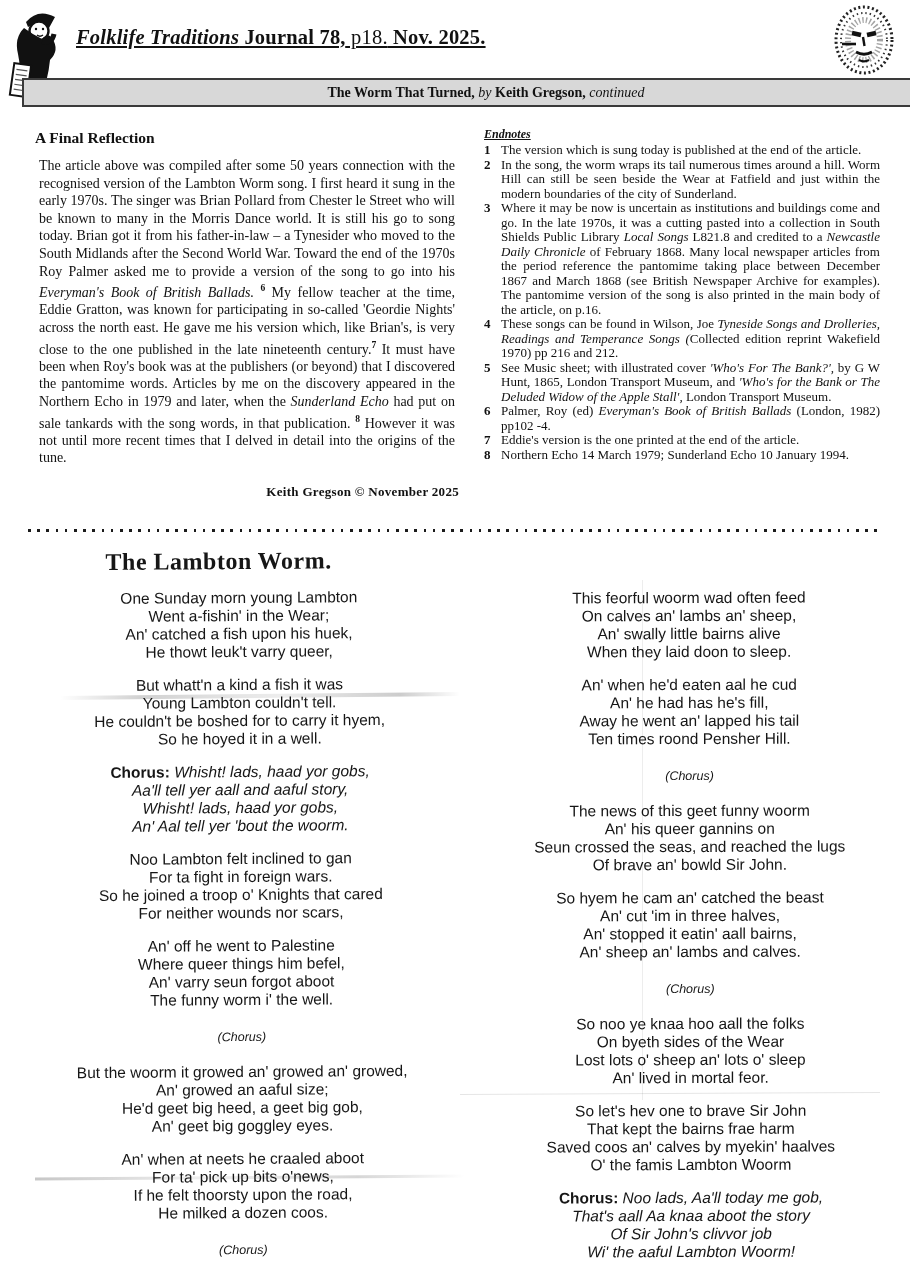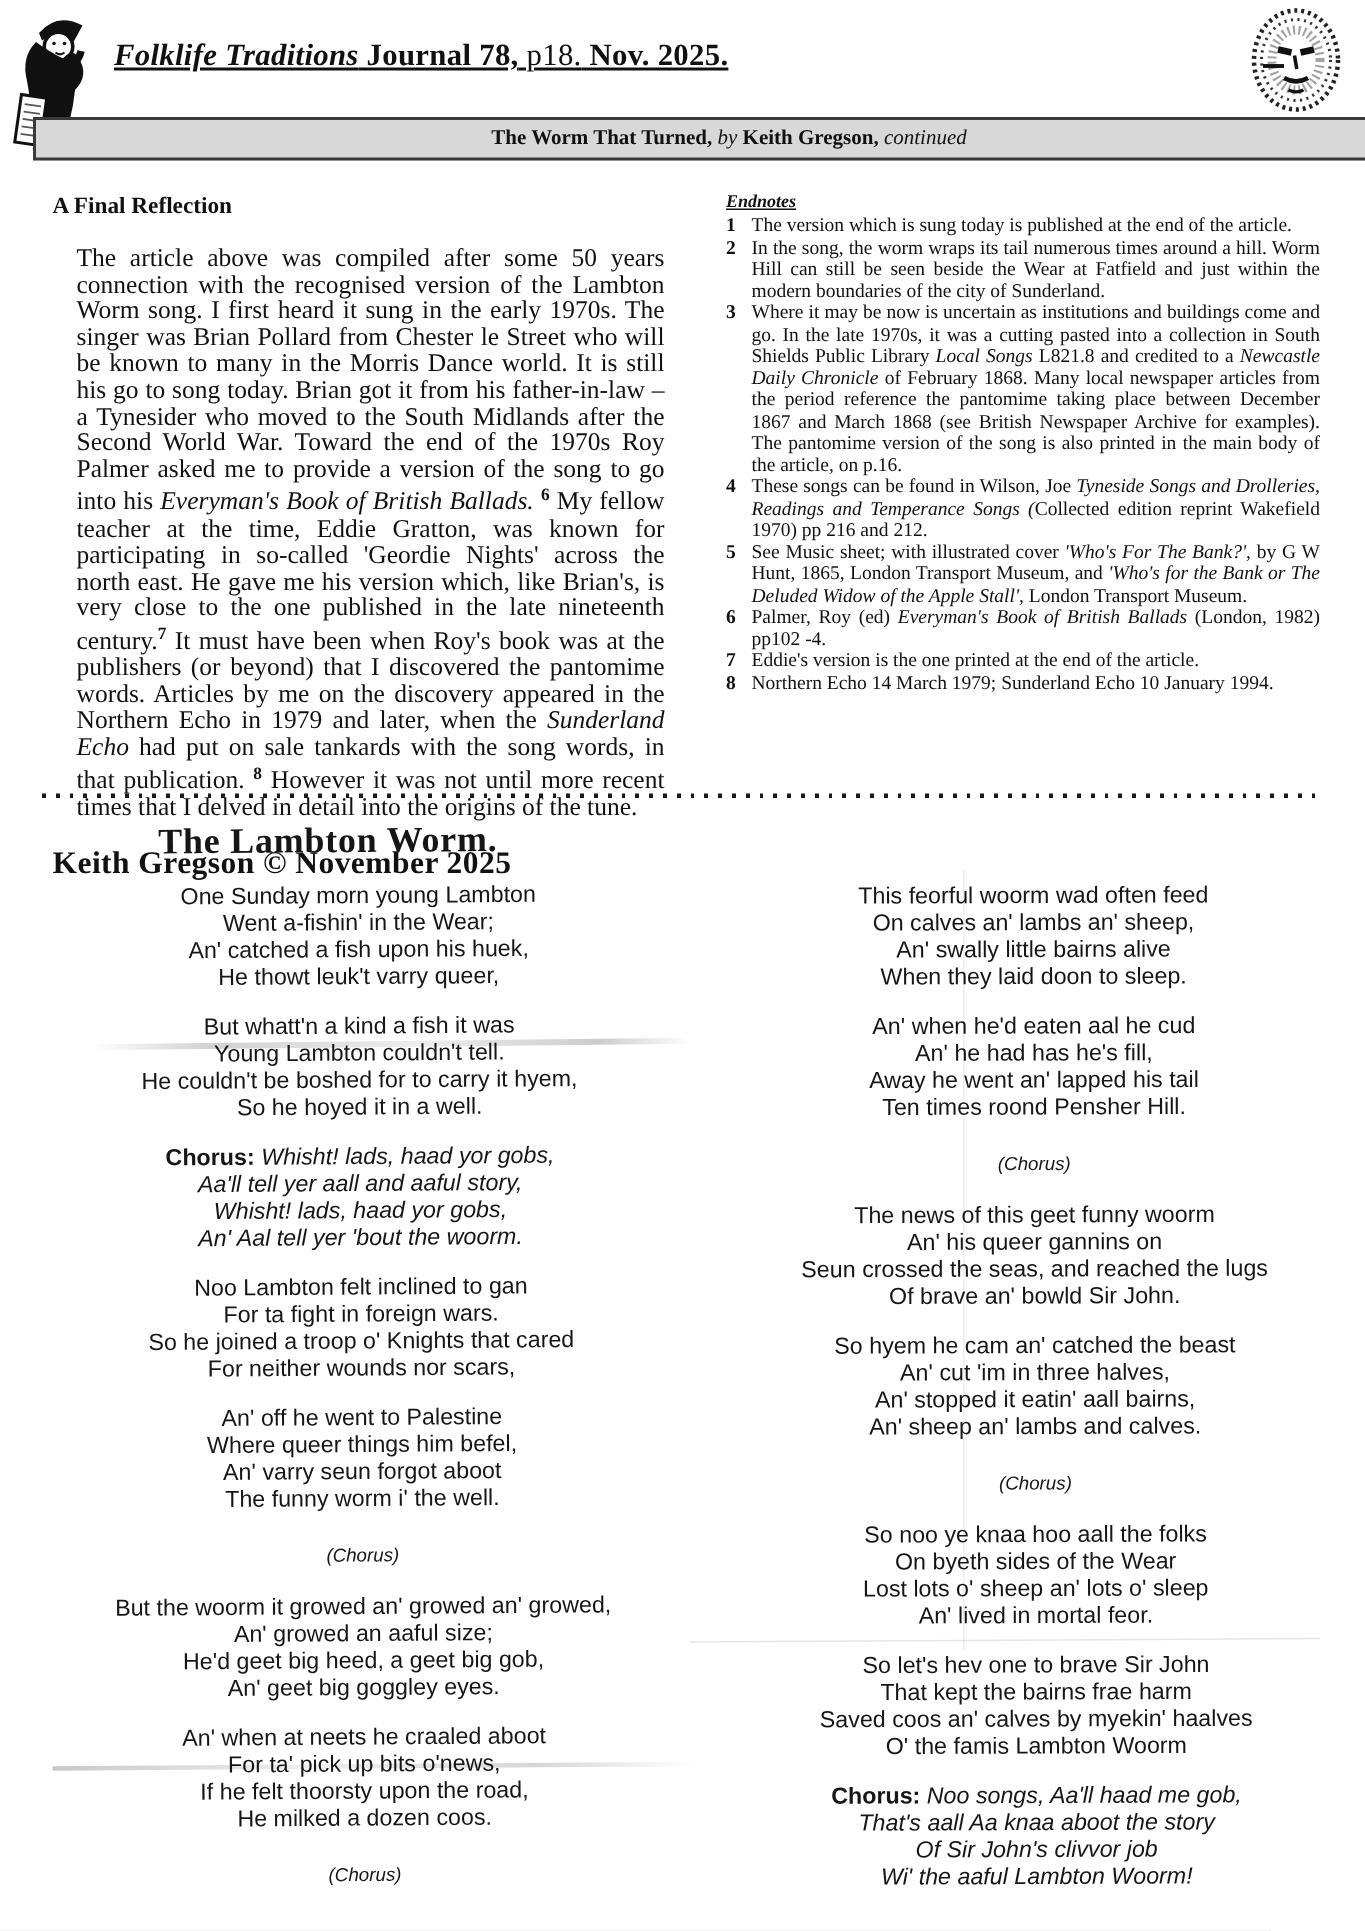--- a/index.html
+++ b/index.html
@@ -15,22 +15,22 @@
   .header-title{position:absolute;left:76px;top:26px;font-size:20.5px;letter-spacing:.2px;white-space:nowrap;text-decoration:underline;}
   .stamp{position:absolute;left:832px;top:4px;}
   .title-bar{position:absolute;left:22px;top:78px;width:848px;height:25px;
              background:var(--title_bar_bg,#d8d8d8);border:2.5px solid var(--title_bar_border,#3a3a3a);
              display:flex;align-items:center;justify-content:center;font-size:14px;padding-left:38px;}
   
   .main-cols{position:absolute;top:127px;left:35px;width:845px;display:flex;gap:25px;}
   .col-left{flex:0 0 424px;}
   .col-right{flex:1;min-width:0;}
   .section-heading{font-size:15.5px;font-weight:bold;margin:2px 0 10px 0;}
-  .article-body{font-size:17px;line-height:17.6px;text-align:justify;margin:16px;}
-  .signature{font-size:21px;font-weight:bold;text-align:left;margin-top:17px;letter-spacing:.3px;}
+  .article-body{font-size:14px;line-height:17.6px;text-align:justify;margin:4px;}
+  .signature{font-size:13px;font-weight:bold;text-align:right;margin-top:17px;letter-spacing:.3px;}
   .endnotes-heading{font-size:12px;font-weight:bold;font-style:italic;text-decoration:underline;margin:0 0 1px 0;}
   .endnote{display:flex;font-size:13px;line-height:14.5px;}
   .endnote-num{font-weight:bold;flex:0 0 17px;}
   .endnote-text{flex:1;text-align:justify;}
   
   .dotted-sep{position:absolute;top:529px;left:28px;width:854px;height:3px;
               background:repeating-linear-gradient(to right,#1b1b1b 0 2.6px,transparent 2.6px 9.2px);}
   
   .song{position:absolute;top:546px;left:0;width:910px;display:flex;justify-content:flex-end;}
   .song-col{font-family:"Liberation Sans",sans-serif;font-size:15.5px;color:#161616;}
@@ -227,21 +227,21 @@
             <div class="line">Lost lots o' sheep an' lots o' sleep</div>
             <div class="line">An' lived in mortal feor.</div>
           </div>
           <div class="stanza verse">
             <div class="line">So let's hev one to brave Sir John</div>
             <div class="line">That kept the bairns frae harm</div>
             <div class="line">Saved coos an' calves by myekin' haalves</div>
             <div class="line">O' the famis Lambton Woorm</div>
           </div>
           <div class="stanza chorus">
-            <div class="line"><span class="chorus-label">Chorus: </span><span>Noo songs, Aa'll haad me gob,</span></div>
+            <div class="line"><span class="chorus-label">Chorus: </span><span>Noo lads, Aa'll today me gob,</span></div>
             <div class="line">That's aall Aa knaa aboot the story</div>
             <div class="line">Of Sir John's clivvor job</div>
             <div class="line">Wi' the aaful Lambton Woorm!</div>
           </div>
         </div>
     </div>
   </div>
 
   <div class="artifact artifact1"></div>
   <div class="artifact artifact2"></div>

